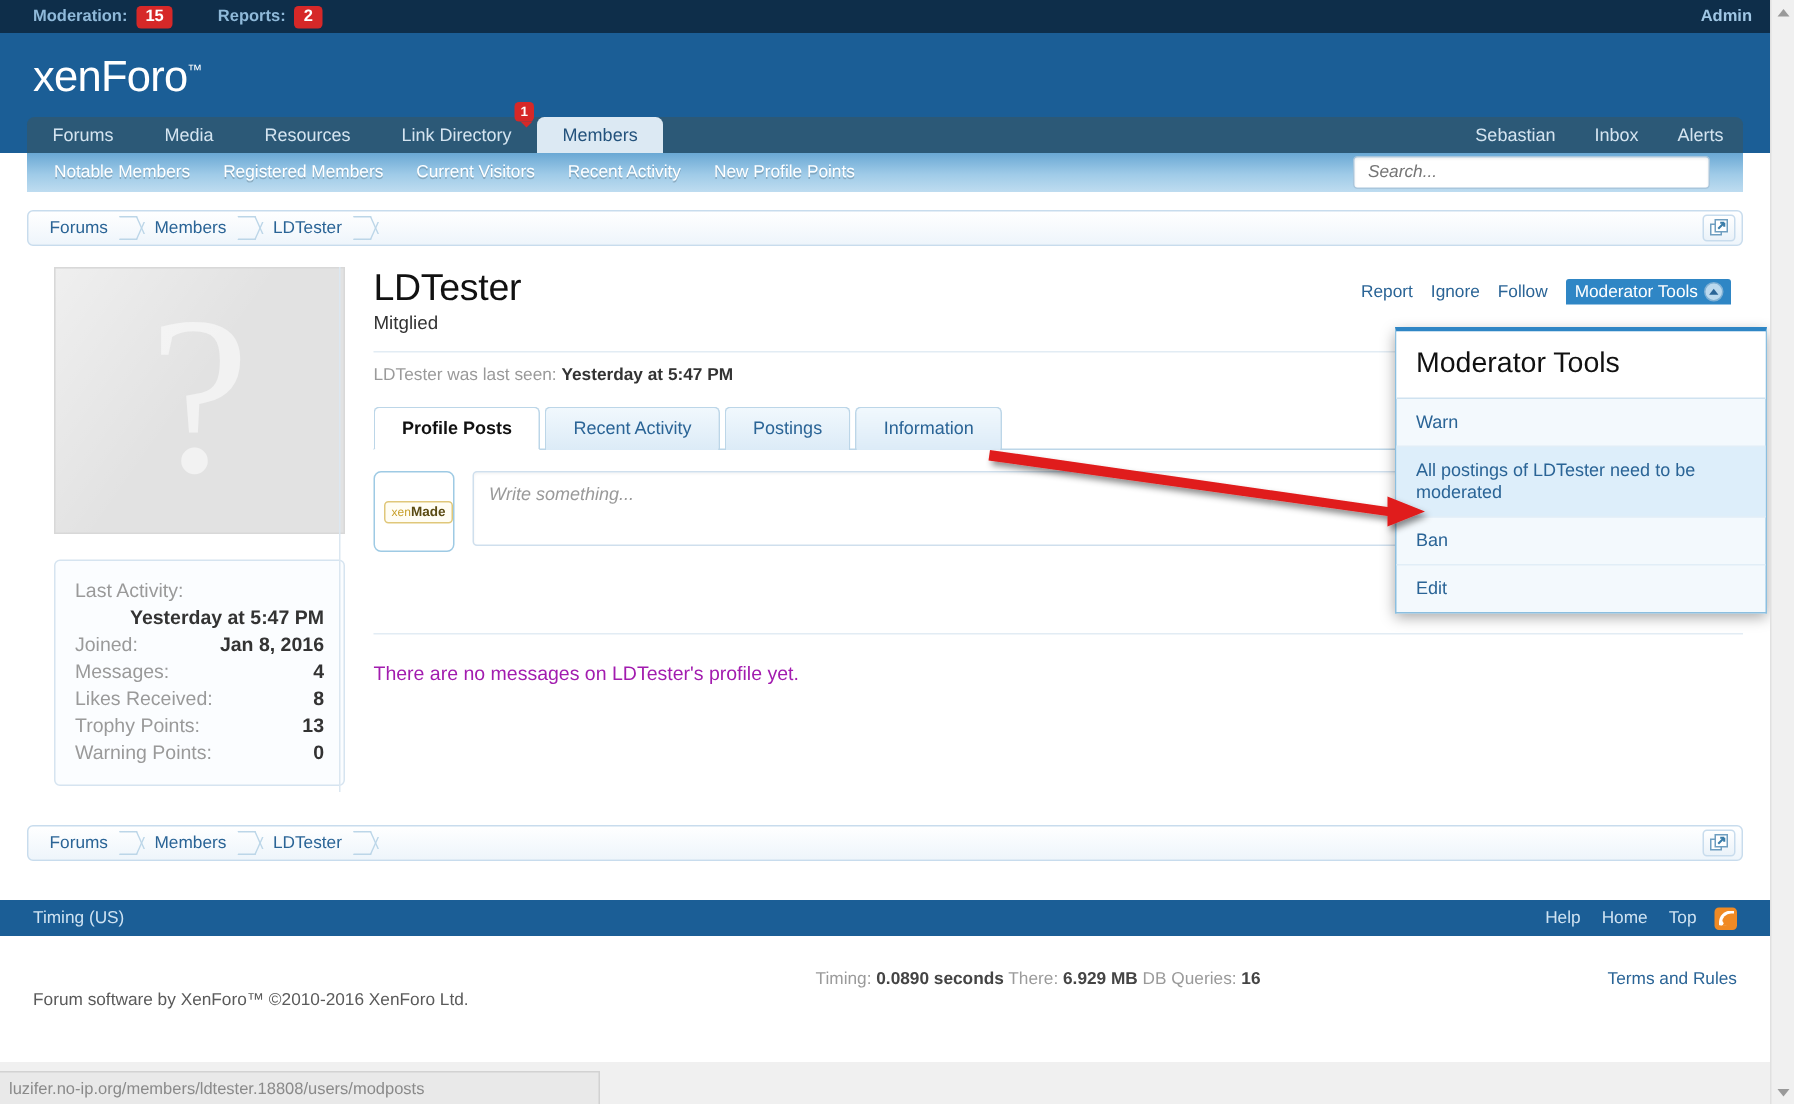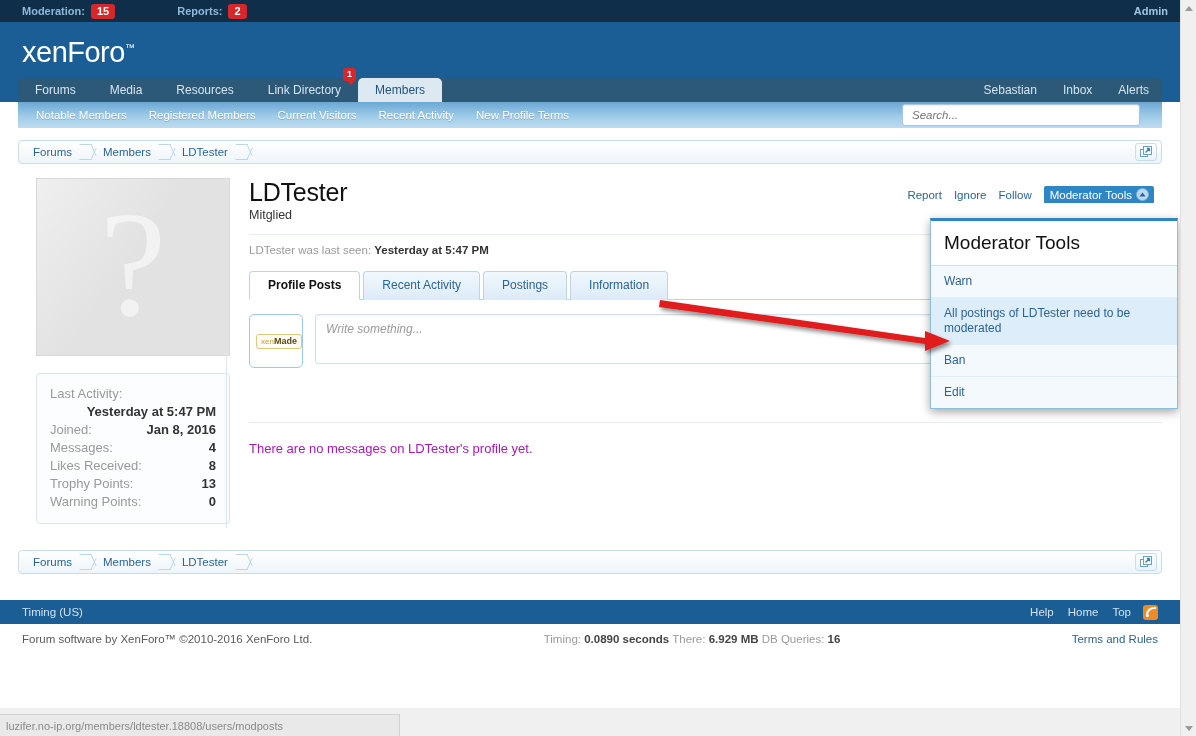--- a/index.html
+++ b/index.html
@@ -31,21 +31,20 @@
   
   .modbar {
     height: 22px;
     background: #0e2e4a;
     color: #9fc6e4;
     display: flex;
     align-items: center;
     padding: 0 12px 0 22px;
     font-size: 11px;
     font-weight: bold;
-    gap: 32px;
   }
   .modbar .mitem { display: flex; align-items: center; margin-right: 30px; }
   .modbar .mlabel { color: #8fb9d9; margin-right: 6px; }
   .badge-red {
     background: #d62828;
     color: #fff;
     border-radius: 3px;
     padding: 1px 6px;
     font-size: 11px;
     font-weight: bold;
@@ -504,21 +503,21 @@
     border-radius: 8px 0 0 0;
   }
   .footer-meta {
     display: flex;
     align-items: center;
     padding: 9px 22px 0 22px;
     font-size: 11.5px;
     color: #6d6d6d;
     background: #ffffff;
   }
-  .footer-meta .left { color: #5a5a5a; }
+  .footer-meta .left { color: #5a5a5a; margin-top: 28px; }
   .footer-meta .mid { margin: 0 auto; color: #9a9a9a; }
   .footer-meta .mid b { color: #444; }
   .footer-meta .right { color: #2a6496; }
 
   
   .statusbar {
     position: absolute;
     left: 0; bottom: 0;
     width: 400px; height: 22px;
     background: #e9e9e9;
@@ -615,21 +614,21 @@
         </div>
       </div>
     </div>
 
     <div class="subnavwrap">
       <div class="subnav">
         <span class="sitem">Notable Members</span>
         <span class="sitem">Registered Members</span>
         <span class="sitem">Current Visitors</span>
         <span class="sitem">Recent Activity</span>
-        <span class="sitem">New Profile Terms</span>
+        <span class="sitem">New Profile Points</span>
         <div class="search-box">
           <input type="text" placeholder="Search..." style="">
         </div>
       </div>
     </div>
 
     <div class="content">
 
       <div class="crumbwrap">
         <div class="crumb home">

